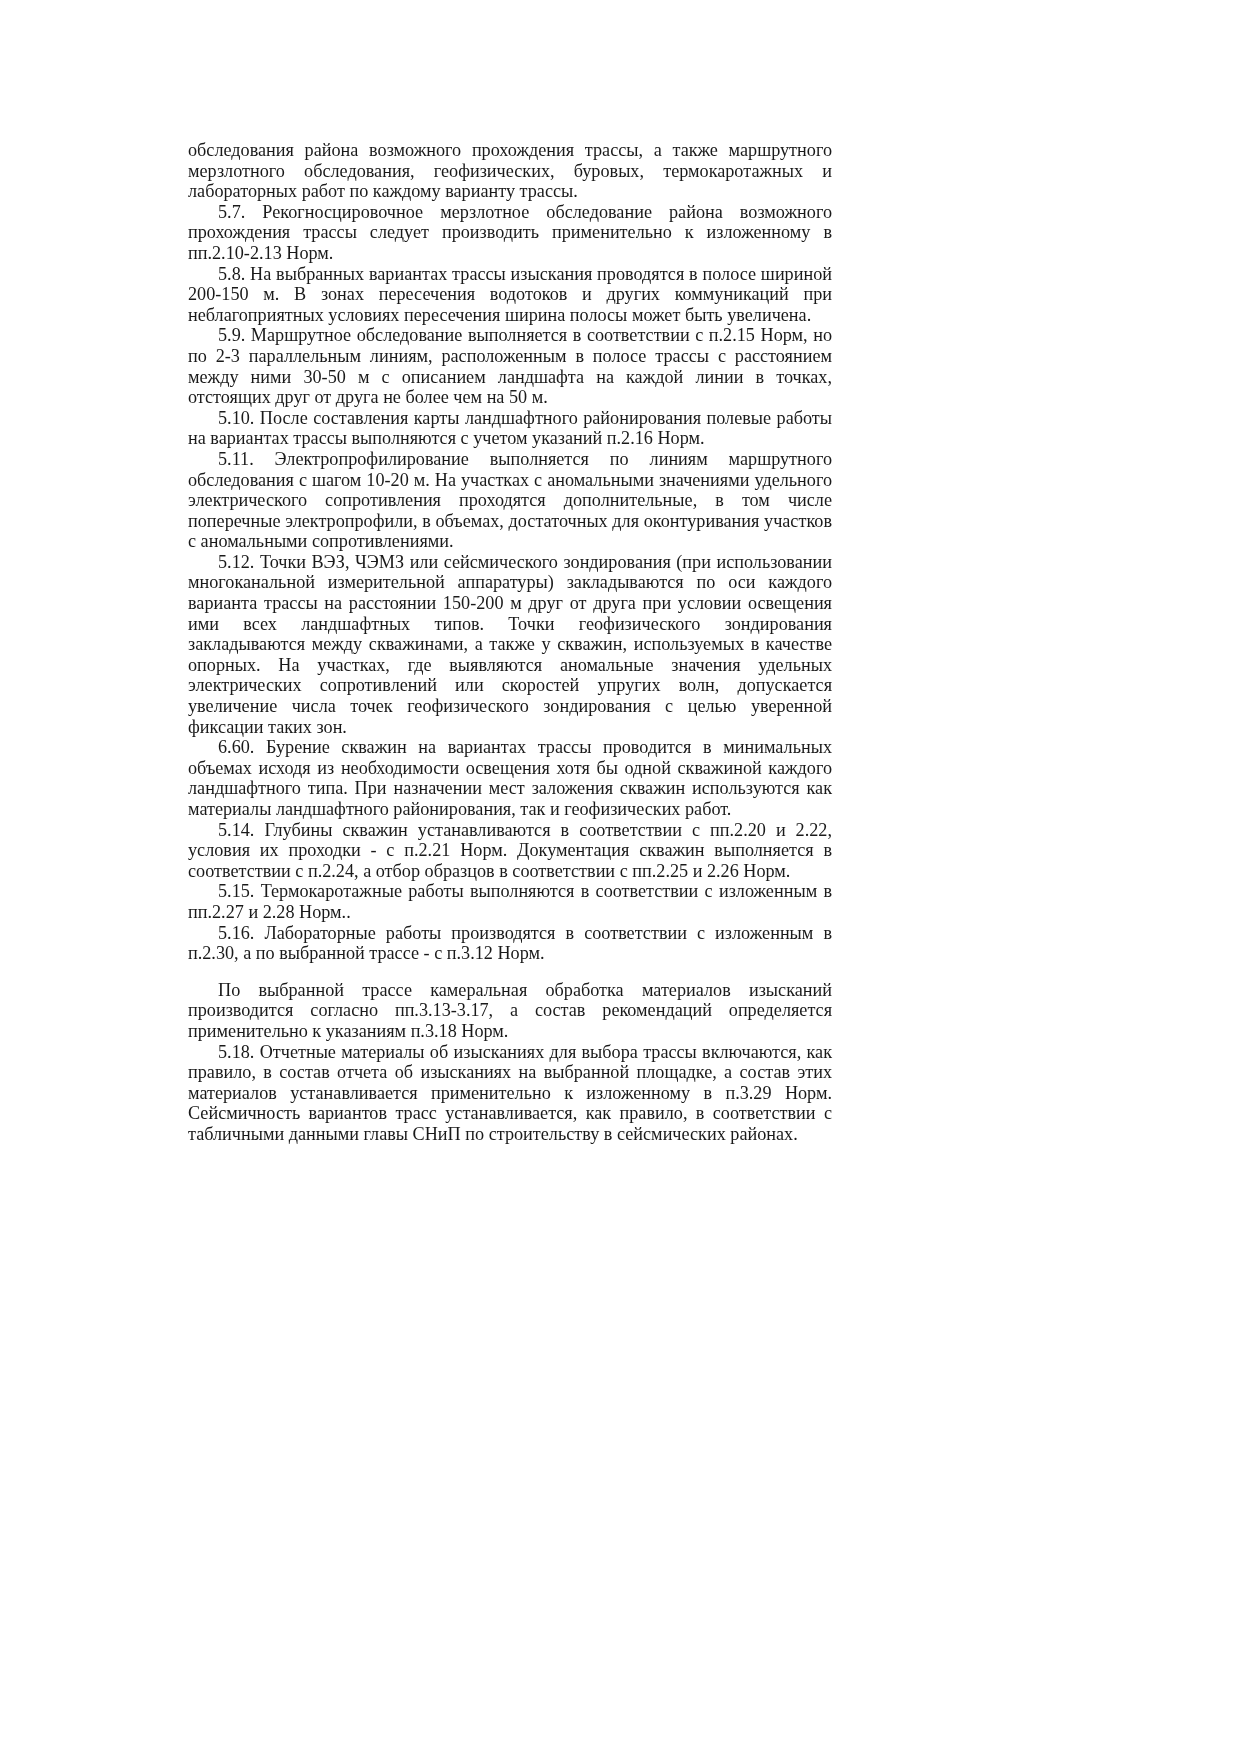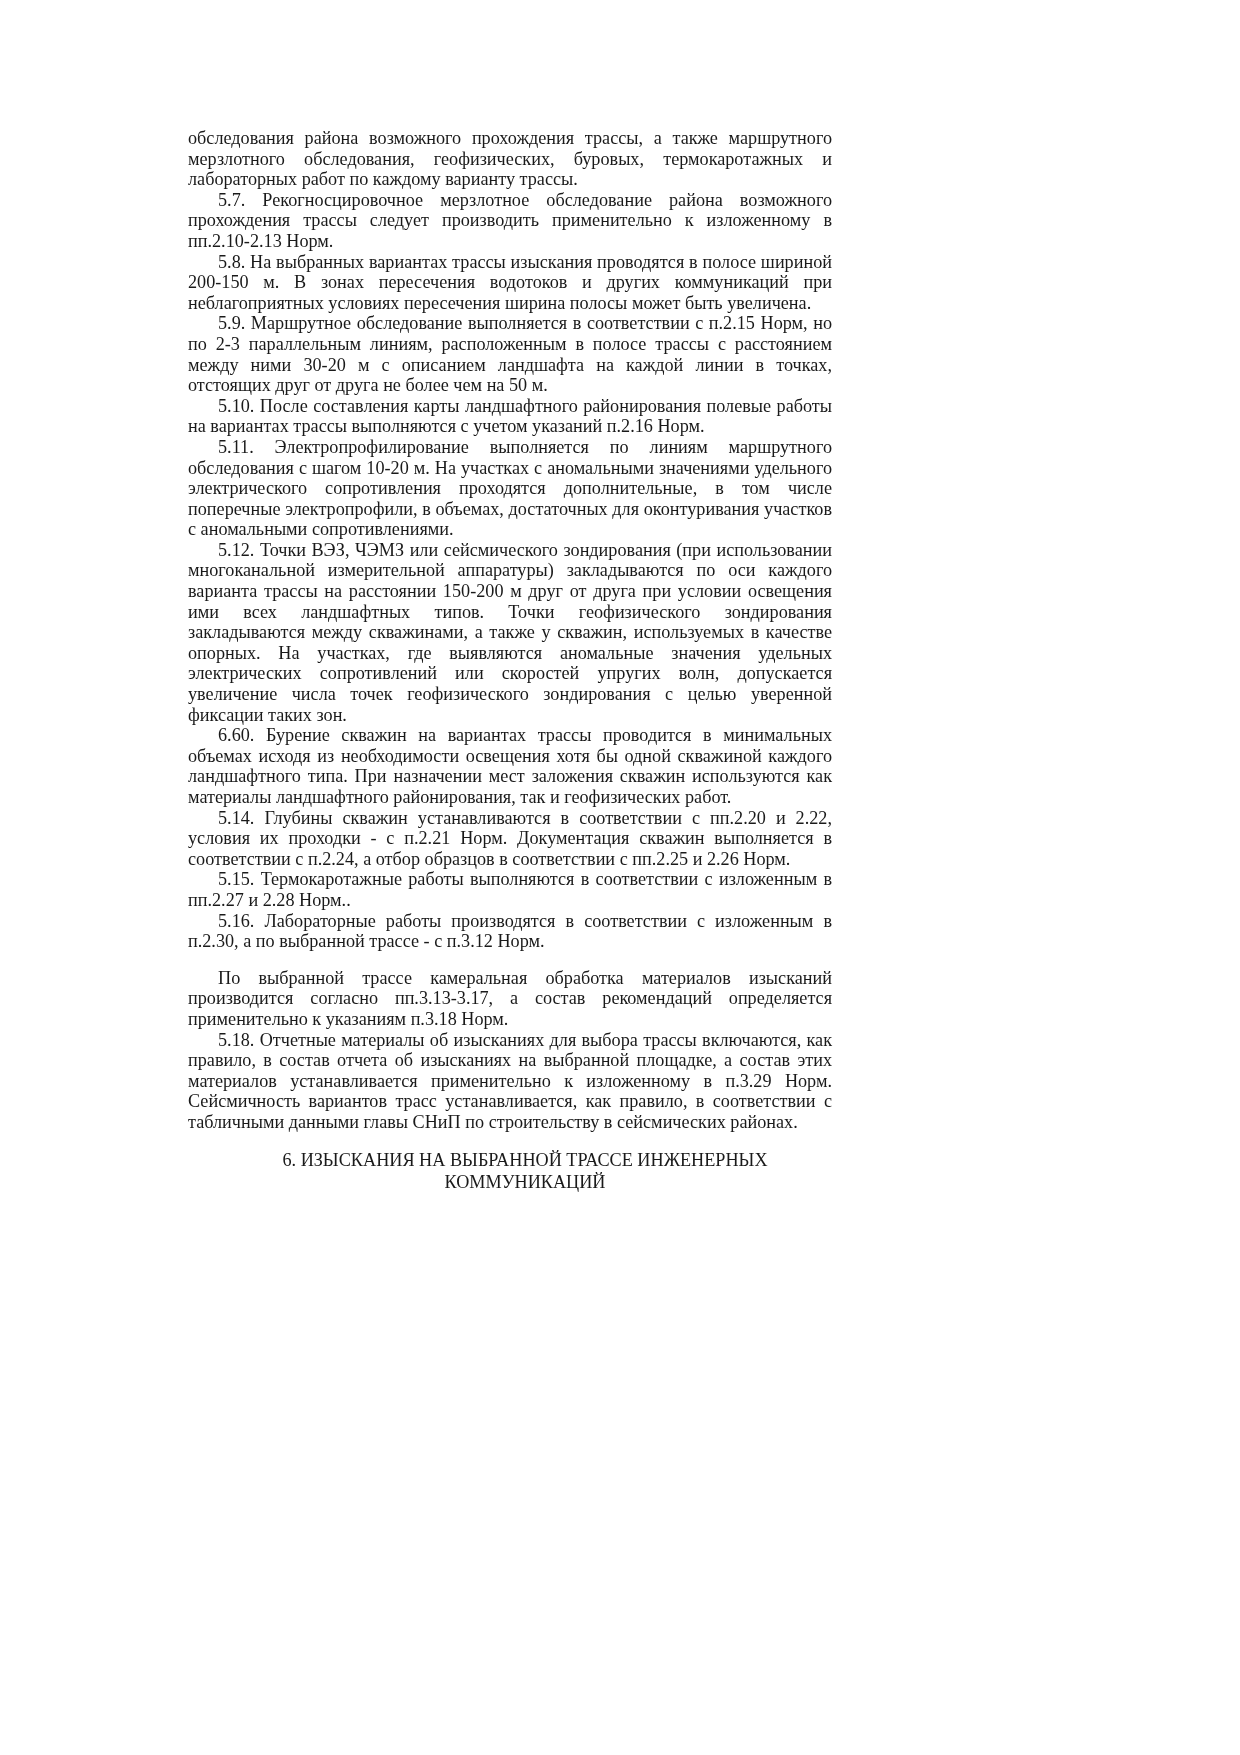--- a/index.html
+++ b/index.html
@@ -9,21 +9,21 @@
   }
   body {
     width: 1240px;
     height: 1755px;
     position: relative;
     overflow: hidden;
   }
   .page {
     position: absolute;
     left: 188px;
-    top: 128px;
+    top: 140px;
     width: 644px;
     font-family: "Liberation Serif", "DejaVu Serif", serif;
     font-size: 18.2px;
     line-height: 20.6px;
     color: #1a1a1a;
   }
   .page p {
     margin: 0;
     text-align: justify;
     text-indent: 30px;
@@ -46,29 +46,25 @@
     display: block;
   }
 </style>
 </head>
 <body>
 
 <div class="page">
   <p class="cont">обследования района возможного прохождения трассы, а также маршрутного мерзлотного обследования, геофизических, буровых, термокаротажных и лабораторных работ по каждому варианту трассы.</p>
   <p>5.7. Рекогносцировочное мерзлотное обследование района возмож­ного прохождения трассы следует производить применительно к изложенному в пп.2.10-2.13 Норм.</p>
   <p>5.8. На выбранных вариантах трассы изыскания проводятся в полосе шириной 200-150 м. В зонах пересечения водотоков и других коммуникаций при неблагоприятных условиях пересечения ширина полосы может быть увеличена.</p>
-  <p>5.9. Маршрутное обследование выполняется в соответствии с п.2.15 Норм, но по 2-3 параллельным линиям, расположенным в полосе трассы с расстоянием между ними 30-20 м с описанием ландшафта на каждой линии в точках, отстоящих друг от друга не более чем на 50 м.</p>
+  <p>5.9. Маршрутное обследование выполняется в соответствии с п.2.15 Норм, но по 2-3 параллельным линиям, расположенным в полосе трассы с расстоянием между ними 30-50 м с описанием ландшафта на каждой линии в точках, отстоящих друг от друга не более чем на 50 м.</p>
   <p>5.10. После составления карты ландшафтного районирования полевые работы на вариантах трассы выполняются с учетом указаний п.2.16 Норм.</p>
   <p>5.11. Электропрофилирование выполняется по линиям маршрутного обследования с шагом 10-20 м. На участках с аномальными значениями удельного электрического сопротивления проходятся дополнительные, в том числе поперечные электропрофили, в объемах, достаточных для оконтуривания участков с аномальными сопротивлениями.</p>
   <p>5.12. Точки ВЭЗ, ЧЭМЗ или сейсмического зондирования (при использовании многоканальной измерительной аппаратуры) закладываются по оси каждого варианта трассы на расстоянии 150-200 м друг от друга при условии освещения ими всех ландшафтных типов. Точки геофизического зондирования закладываются между скважинами, а также у скважин, используемых в качестве опорных. На участках, где выявляются аномальные значения удельных электрических сопротивлений или скоростей упругих волн, допускается увеличение числа точек геофизического зондирования с целью уверенной фиксации таких зон.</p>
   <p>6.60. Бурение скважин на вариантах трассы проводится в минимальных объемах исходя из необходимости освещения хотя бы одной скважиной каждого ландшафтного типа. При назначении мест заложения скважин используются как материалы ландшафтного районирования, так и геофизических работ.</p>
   <p>5.14. Глубины скважин устанавливаются в соответствии с пп.2.20 и 2.22, условия их проходки - с п.2.21 Норм. Документация скважин выполняется в соответствии с п.2.24, а отбор образцов в соответствии с пп.2.25 и 2.26 Норм.</p>
   <p>5.15. Термокаротажные работы выполняются в соответствии с изложенным в пп.2.27 и 2.28 Норм..</p>
   <p>5.16. Лабораторные работы производятся в соответствии с изложенным в п.2.30, а по выбранной трассе - с п.3.12 Норм.</p>
   <p class="gap">По выбранной трассе камеральная обработка материалов изысканий производится согласно пп.3.13-3.17, а состав рекомендаций определяется применительно к указаниям п.3.18 Норм.</p>
   <p>5.18. Отчетные материалы об изысканиях для выбора трассы включаются, как правило, в состав отчета об изысканиях на выбранной площадке, а состав этих материалов устанавливается применительно к изложенному в п.3.29 Норм. Сейсмичность вариантов трасс устанавли­вается, как правило, в соответствии с табличными данными главы СНиП по строительству в сейсмических районах.</p>
 
-  <div class="heading">
-    <span>6. ИЗЫСКАНИЯ НА ВЫБРАННОЙ ТРАССЕ ИНЖЕНЕРНЫХ</span>
-    <span>КОММУНИКАЦИЙ</span>
-  </div>
 
 </div>
 
 </body></html>

